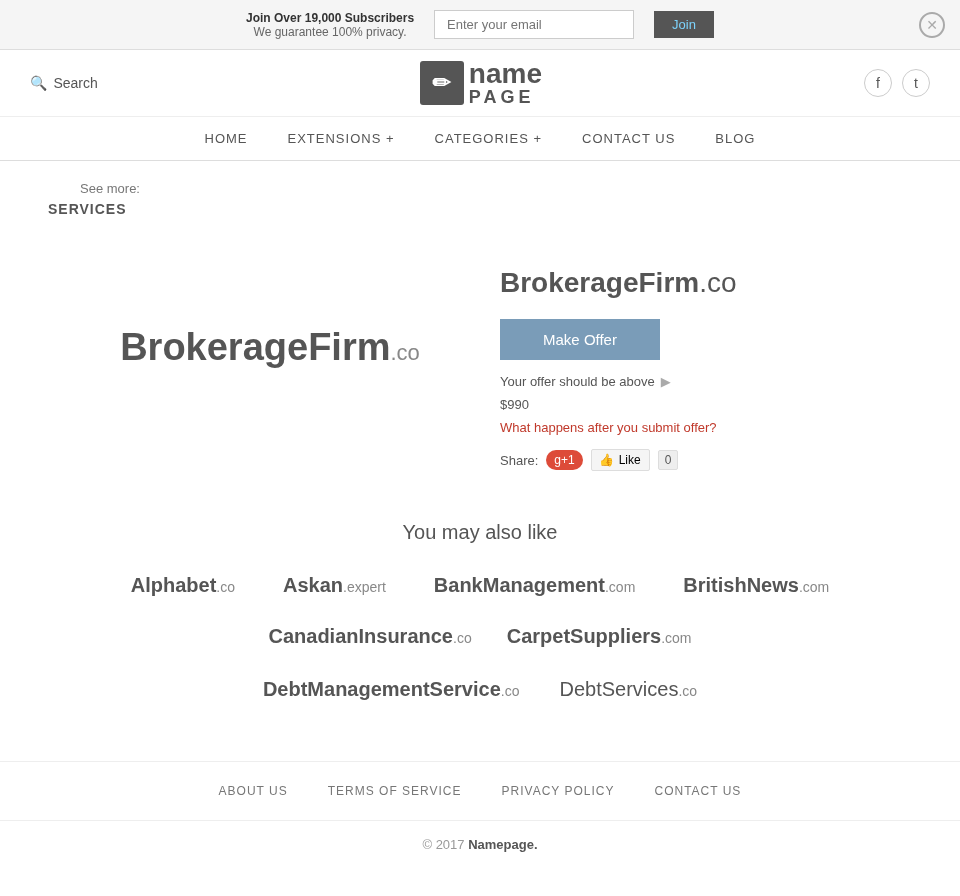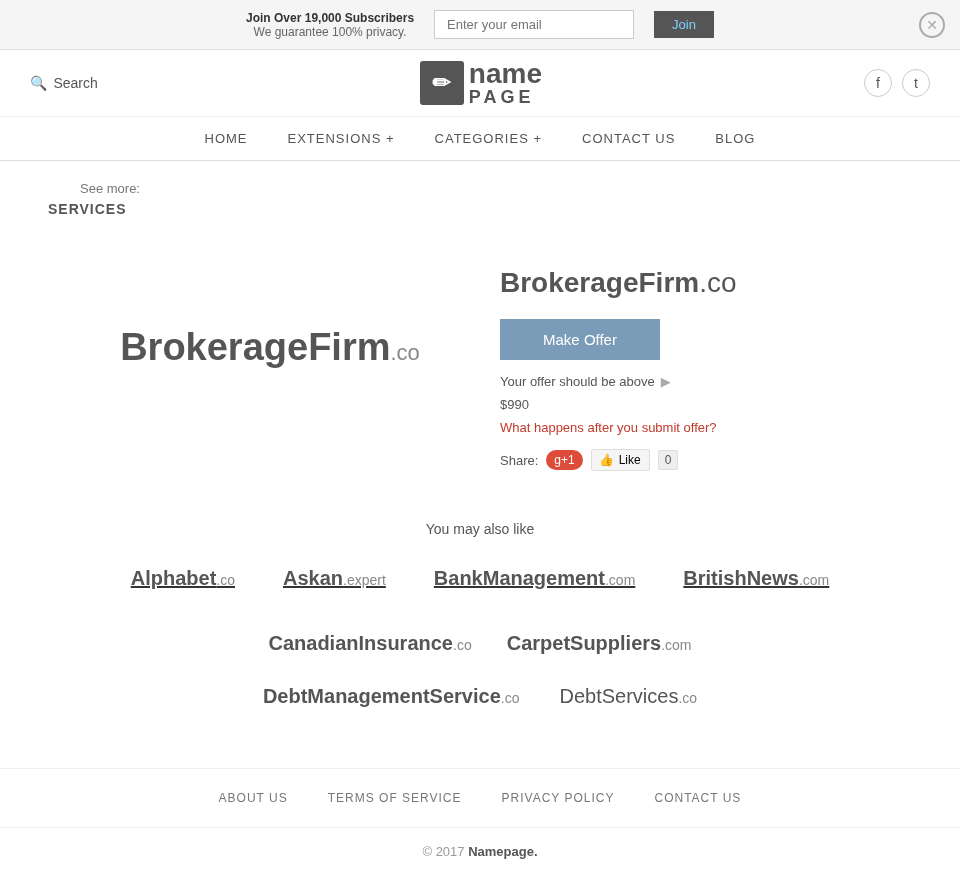--- a/index.html
+++ b/index.html
@@ -218,21 +218,21 @@
       font-size: 12px;
       border-radius: 2px;
     }
 
     
     .similar-section {
       padding: 10px 0 30px;
       text-align: center;
     }
     .similar-title {
-      font-size: 14px;
+      font-size: 20px;
       color: #555;
       margin-bottom: 30px;
       font-weight: normal;
     }
     .similar-grid {
       display: flex;
       flex-wrap: wrap;
       justify-content: center;
       gap: 20px 30px;
       padding: 0 40px;
@@ -342,21 +342,21 @@
         <span>Like</span>
       </button>
       <span class="fb-count">0</span>
     </div>
   </div>
 </div>
 
 <div class="similar-section">
   <div class="similar-title">You may also like</div>
   <div class="similar-grid" id="similar-grid">
-  <div style="display: flex; justify-content: center; gap: 48px; width: 100%; margin-bottom: 22px; text-decoration: underline;">
+  <div style="display: flex; justify-content: center; gap: 48px; width: 100%; margin-bottom: 8px;">
         <div class="similar-item"><span style="font-weight:bold;">Alphabet</span><span style="font-size:14px; color:#888;">.co</span></div>
         <div class="similar-item"><span style="font-weight:bold;">Askan</span><span style="font-size:14px; color:#888;">.expert</span></div>
         <div class="similar-item"><span style="font-weight:bold;">BankManagement</span><span style="font-size:14px; color:#888;">.com</span></div>
         <div class="similar-item"><span style="font-weight:bold;">BritishNews</span><span style="font-size:14px; color:#888;">.com</span></div>
       </div>
       <div style="display: flex; justify-content: center; gap: 35px; width: 100%; margin-bottom: 10px;">
         <div class="similar-item"><span style="font-weight:bold;">CanadianInsurance</span><span style="font-size:14px; color:#888;">.co</span></div>
         <div class="similar-item"><span style="font-weight:bold;">CarpetSuppliers</span><span style="font-size:14px; color:#888;">.com</span></div>
       </div>
       <div style="display: flex; justify-content: center; gap: 40px; width: 100%; margin-bottom: 10px;">

